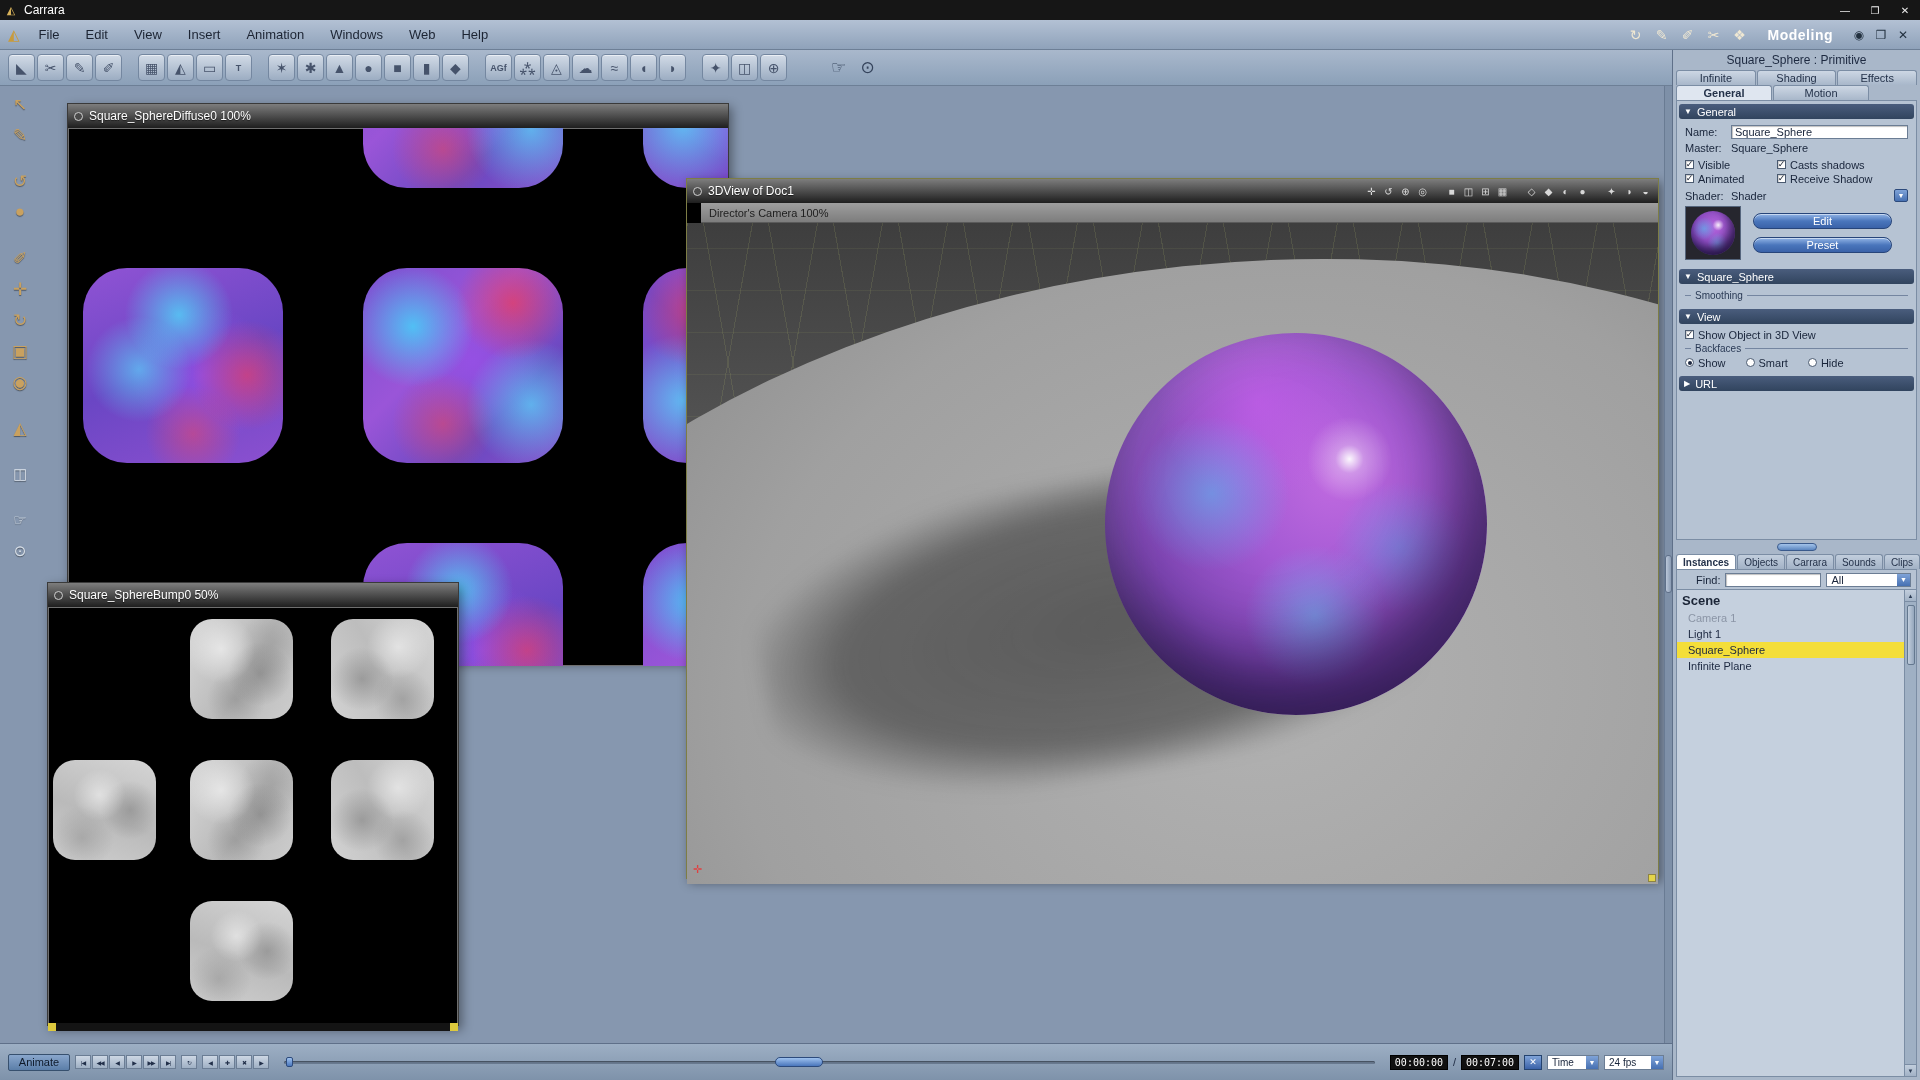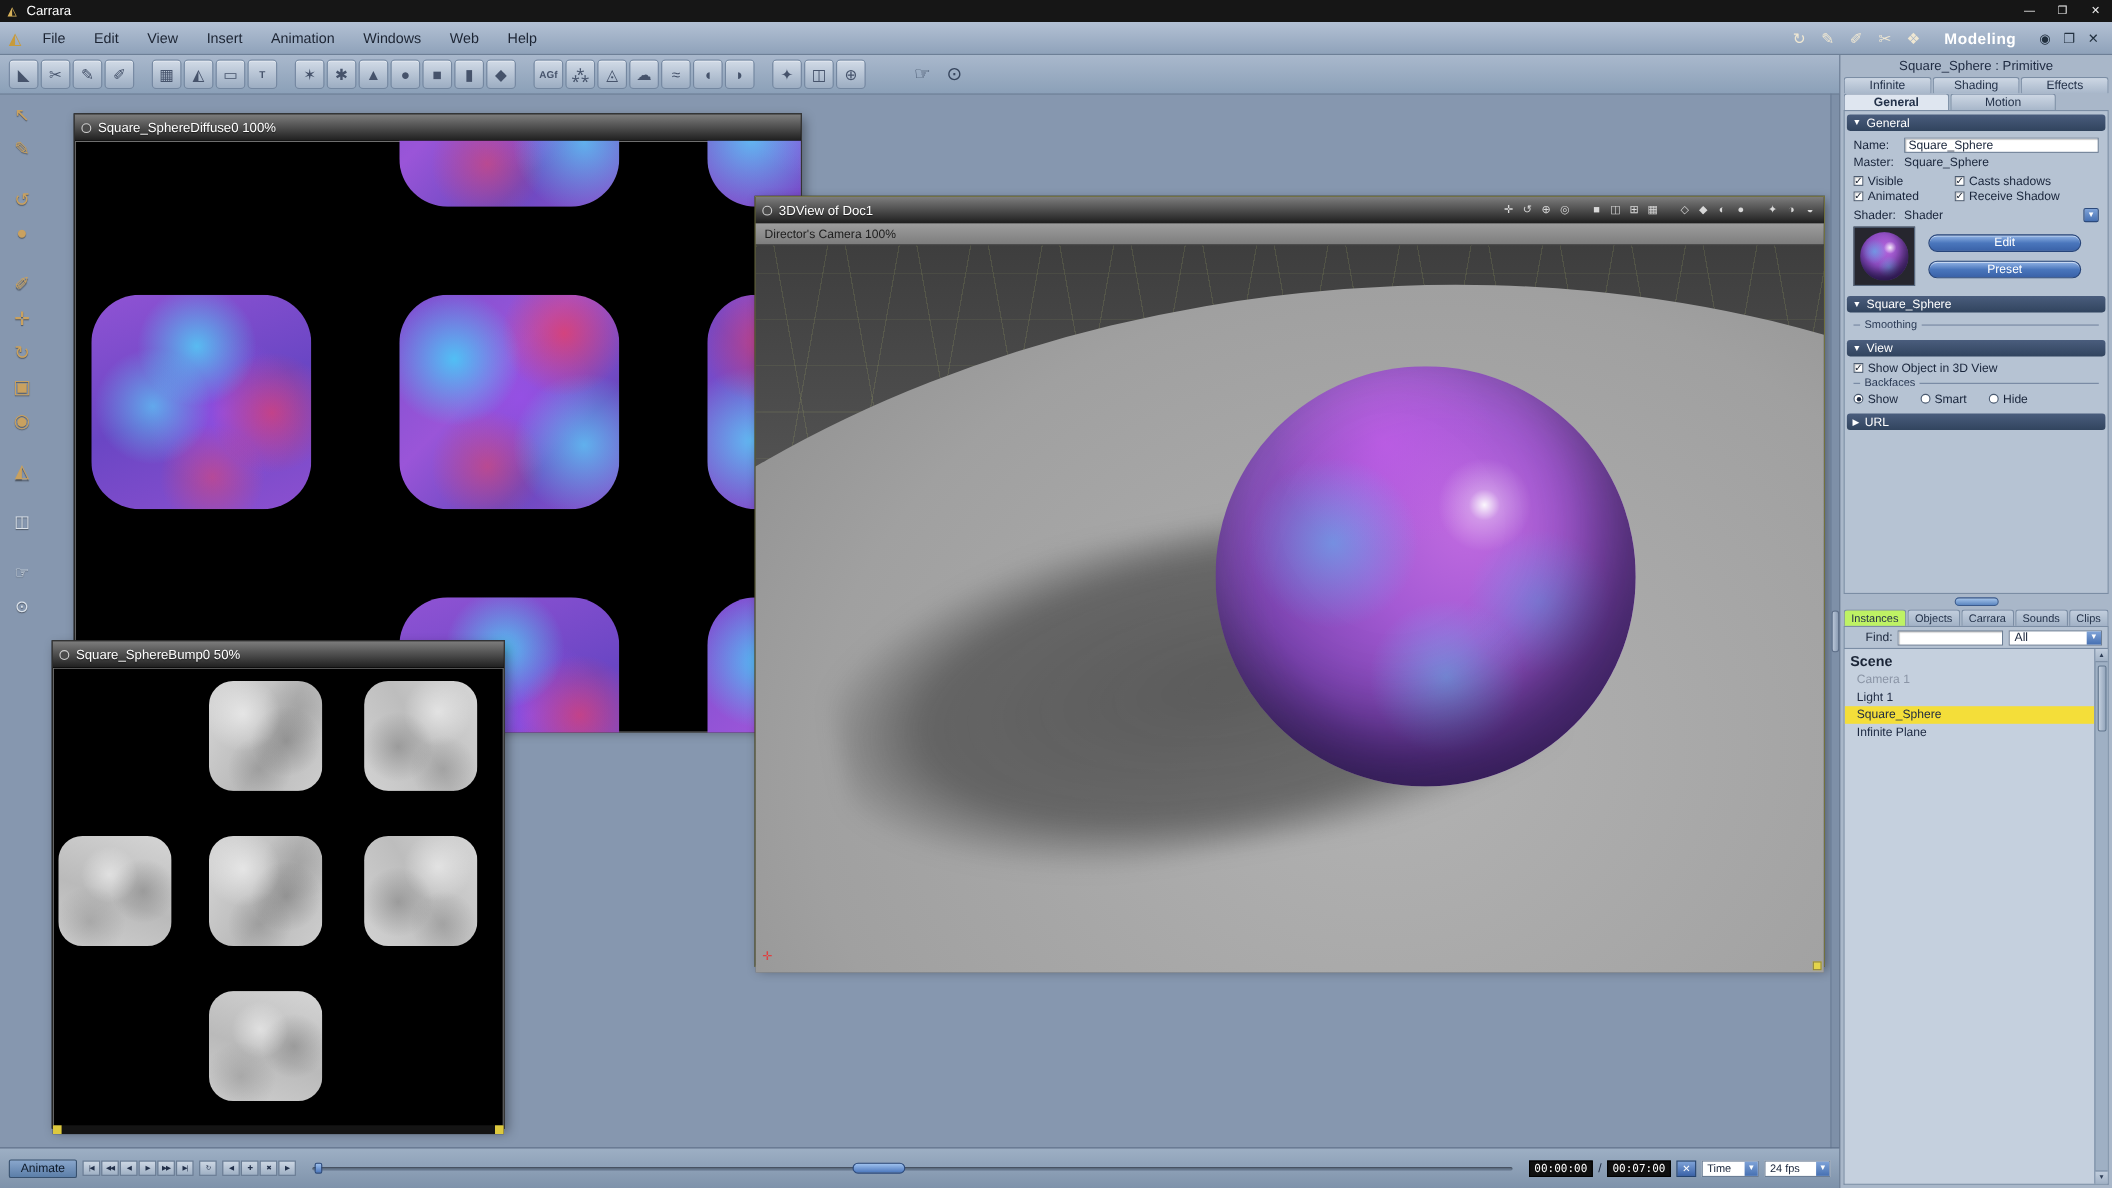--- a/index.html
+++ b/index.html
@@ -87,21 +87,21 @@
       linear-gradient(200deg,#d5d5d5,#bababa 55%,#cfcfcf); }
   .bump-strip { position:absolute; left:0; right:0; bottom:0; height:8px; background:#141414; }
   .bump-nub { position:absolute; bottom:0; width:8px; height:8px; background:#ddc93e; }
   .bump-nub.left { left:0; } .bump-nub.right { right:0; }
 
   
   .window-3d { border:1px solid #7d7d45; }
   .vb-icons { margin-left:auto; display:flex; align-items:center; gap:4px; color:#d8d8d8; font-size:10px; }
   .vb-icon { width:13px; text-align:center; }
   .vb-gap { width:8px; }
-  .camera-bar { height:20px; background:linear-gradient(#9e9e9e,#7d7d7d); border-bottom:1px solid #5a5a5a; color:#1d1d1d; font-size:11px; display:flex; align-items:center; padding:0 8px; }
+  .camera-bar { height:20px; background:linear-gradient(#9e9e9e,#7d7d7d); border-bottom:1px solid #5a5a5a; color:#1d1d1d; font-size:11px; display:flex; align-items:center; padding:0 8px;margin-left:14px; }
   .viewport { position:relative; width:100%; height:calc(100% - 38px); overflow:hidden; background:#555; }
   .vp-top { position:absolute; left:0; top:0; right:0; height:40%; background:linear-gradient(#3e3e3e,#585858); }
   .vp-grid { position:absolute; left:0; top:0; right:0; height:42%; opacity:.45; background:
       repeating-linear-gradient(100deg, rgba(195,205,115,.3) 0 1px, transparent 1px 64px),
       repeating-linear-gradient(80deg, rgba(195,205,115,.3) 0 1px, transparent 1px 64px),
       repeating-linear-gradient(0deg, rgba(195,205,115,.18) 0 1px, transparent 1px 42px); }
   .vp-ground { position:absolute; left:-35%; top:6%; width:185%; height:180%; border-radius:50%; transform:rotate(-6deg);
       background:radial-gradient(ellipse at 52% 36%, #b2b2b2 0%, #a0a0a0 40%, #8a8a8a 62%, #707070 80%, #585858 95%); }
   .vp-shadow { position:absolute; left:72px; top:260px; width:645px; height:292px; transform:rotate(-10deg); filter:blur(9px);
       background:radial-gradient(ellipse at 55% 50%, rgba(42,42,42,.62) 0%, rgba(42,42,42,.52) 55%, rgba(42,42,42,0) 76%); }
@@ -162,21 +162,21 @@
   .rb { display:flex; align-items:center; gap:4px; height:13px; }
   .radio { width:9px; height:9px; flex:0 0 9px; border-radius:50%; background:#fff; border:1px solid #4a5a70; display:flex; align-items:center; justify-content:center; }
   .radio.sel::after { content:""; width:4px; height:4px; border-radius:50%; background:#1c2840; }
   .splitter { height:14px; display:flex; align-items:center; justify-content:center; }
   .splitter-pill { width:40px; height:8px; border-radius:4px; background:linear-gradient(#a3c3ea,#5c86c0); border:1px solid #3a5a8c; }
 
   
   .inst-panel { flex:1; display:flex; flex-direction:column; margin:0 3px 3px; min-height:0; }
   .inst-tabs { display:flex; height:15px; gap:1px; }
   .inst-tab { padding:0 6px; background:linear-gradient(#c2cedd,#a2b2c6); border:1px solid #7b8da4; border-bottom:none; border-radius:3px 3px 0 0; font-size:10px; display:flex; align-items:center; color:#24324a; }
-  .inst-tab.active { background:#bef264; }
+  .inst-tab.active { background:#ffffff;font-weight:bold; }
   .find-row { height:21px; display:flex; align-items:center; gap:5px; background:#b6c3d3; border:1px solid #7b8da4; padding:0 5px; }
   .find-label { margin-left:14px; }
   .find-input { width:96px; height:14px; background:#fff; border:1px solid #6b7d94; box-shadow:inset 1px 1px 1px rgba(0,0,0,.25); }
   .drop-select { display:flex; height:14px; flex:1; background:#fff; border:1px solid #6b7d94; align-items:center; }
   .drop-select .val { flex:1; padding:0 4px; font-size:11px; }
   .drop-select .arr { width:13px; height:100%; background:linear-gradient(#7fa3d8,#4670b2); color:#fff; font-size:7px; display:flex; align-items:center; justify-content:center; }
   .scene-wrap { flex:1; display:flex; border:1px solid #7b8da4; border-top:none; min-height:0; }
   .scene-list { flex:1; background:#c5d0de; overflow:hidden; }
   .scene-title { font-size:13px; font-weight:bold; padding:3px 5px 2px; color:#1a2436; }
   .scene-item { height:16px; display:flex; align-items:center; padding-left:11px; font-size:11px; color:#1c2840; }

